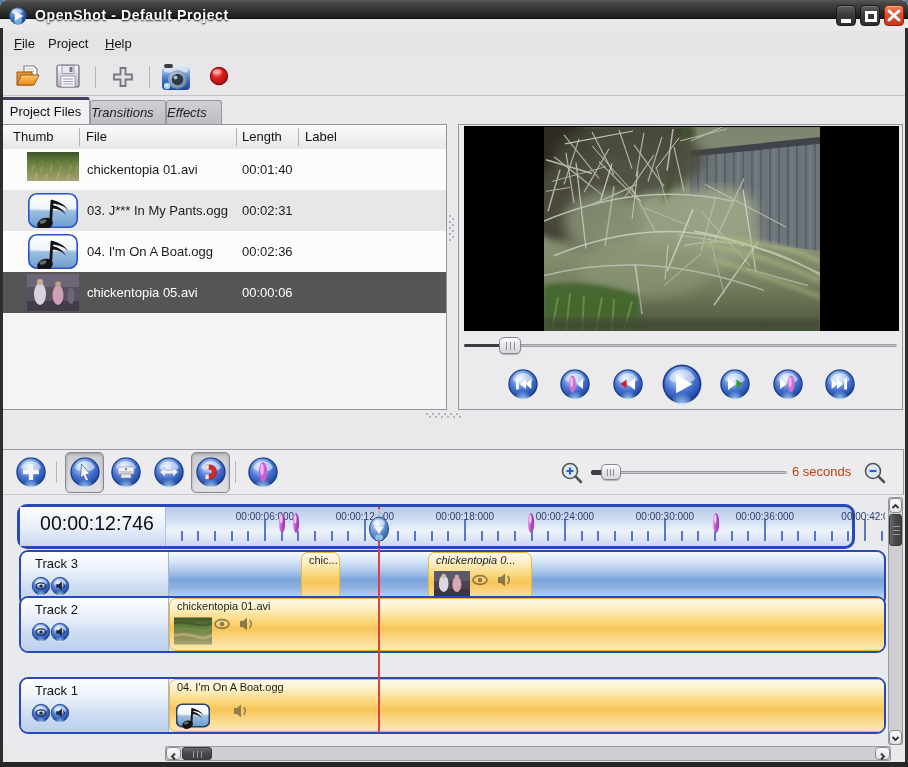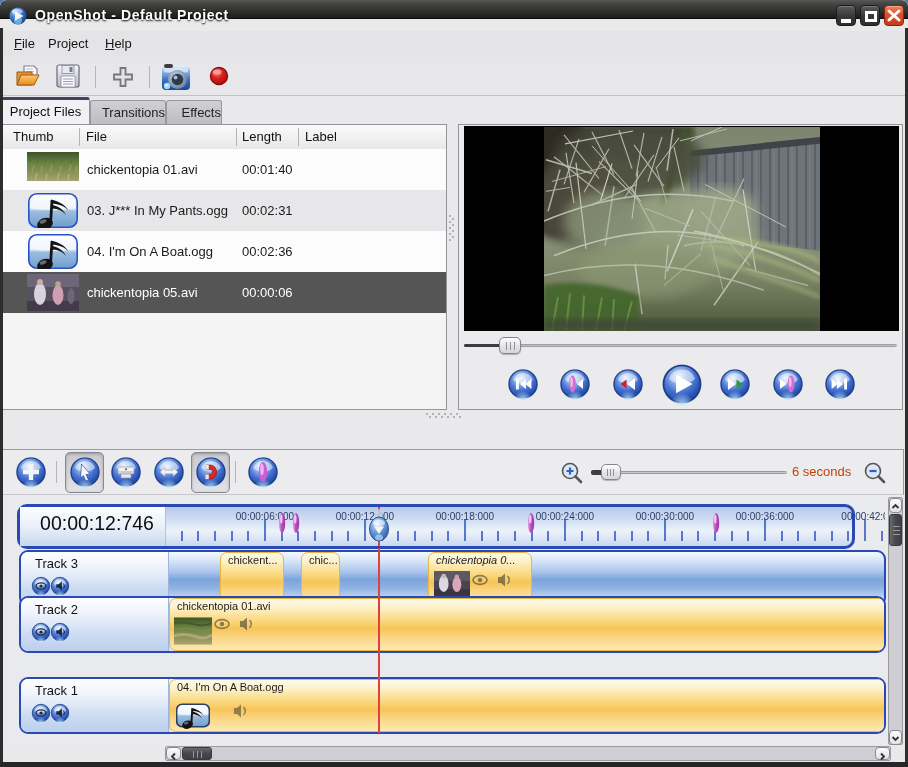--- a/index.html
+++ b/index.html
@@ -19,21 +19,21 @@
   #menubar { position:absolute; left:0; top:31px; width:905px; height:26px; background:#e4e4e6; }
   #menubar span { position:absolute; top:5px; font-size:13px; color:#151515; }
   
   #toolbar { position:absolute; left:0; top:57px; width:905px; height:39px; background:#e7e7e9; border-bottom:1px solid #c3c3c7; }
   .tsep { position:absolute; top:9px; width:1px; height:22px; background:#b5b5ba; }
   
   .tab-active { position:absolute; background:#f1f1f3; border:1px solid #97979d; border-bottom:none;
     border-top:3px solid #42425e; border-radius:3px 3px 0 0; font-size:13px; color:#111;
     text-align:center; z-index:5; }
   .tab-inactive { position:absolute; background:linear-gradient(#cfcfd4,#bdbdc3); border:1px solid #97979d; border-bottom:none;
-    border-radius:3px 3px 0 0; font-size:13px; color:#222; text-align:right; z-index:4; }
+    border-radius:3px 3px 0 0; font-size:13px; color:#222; text-align:left; z-index:4;font-style:italic; }
   
   #left-panel { position:absolute; left:1px; top:124px; width:446px; height:286px;
     background:#f4f4f5; border:1px solid #94949a; }
   #thead { position:absolute; left:0; top:0; width:444px; height:38px;
     background:linear-gradient(#fafafa,#e3e3e6 80%,#d8d8dc); border-bottom:1px solid #b0b0b5; }
   #thead span { position:absolute; top:4px; font-size:13px; color:#111; }
   .hsep { position:absolute; top:3px; width:1px; height:18px; background:#b2b2b7; }
   .frow { position:absolute; left:0; width:444px; height:41px; font-size:13px; color:#1b1b1b; }
   .frow .fname { position:absolute; left:85px; top:13px; }
   .frow .flen  { position:absolute; left:240px; top:13px; }
@@ -656,23 +656,20 @@
             <use href="#sphere"></use>
             <ellipse cx="0" cy="0" rx="8" ry="5" fill="none" stroke="#222b3a" stroke-width="2"></ellipse>
             <circle cx="0" cy="0" r="2.6" fill="#222b3a"></circle>
           </g>
         <g transform="translate(29,10) scale(0.62)">
             <use href="#sphere"></use>
             <path d="M-6 -3 L-2 -3 L3 -7.5 L3 7.5 L-2 3 L-6 3 Z" fill="#1d2738"></path>
             <path d="M5.5 -4 A 6 6 0 0 1 5.5 4" stroke="#1d2738" stroke-width="1.6" fill="none"></path>
           </g>
       </svg>
-      <div class="clip" style="left:199px; width:64px;">
-          <span class="clabel">chickent...</span>
-        </div>
       <div class="clip" style="left:280px; width:39px;">
           <span class="clabel">chic...</span>
         </div>
       <div class="clip" style="left:407px; width:104px;font-style:italic;">
           <span class="clabel">chickentopia 0...</span>
         <svg style="position:absolute;left:5px;top:13px;" width="36" height="36" viewBox="0 0 52 37">
           <rect width="52" height="37" fill="#4a4452"></rect>
           <rect x="0" y="0" width="52" height="14" fill="#5d5866"></rect>
           <rect x="0" y="26" width="52" height="11" fill="#3a3540"></rect>
           <ellipse cx="14" cy="18" rx="7" ry="12" fill="#dcd8e2"></ellipse>

